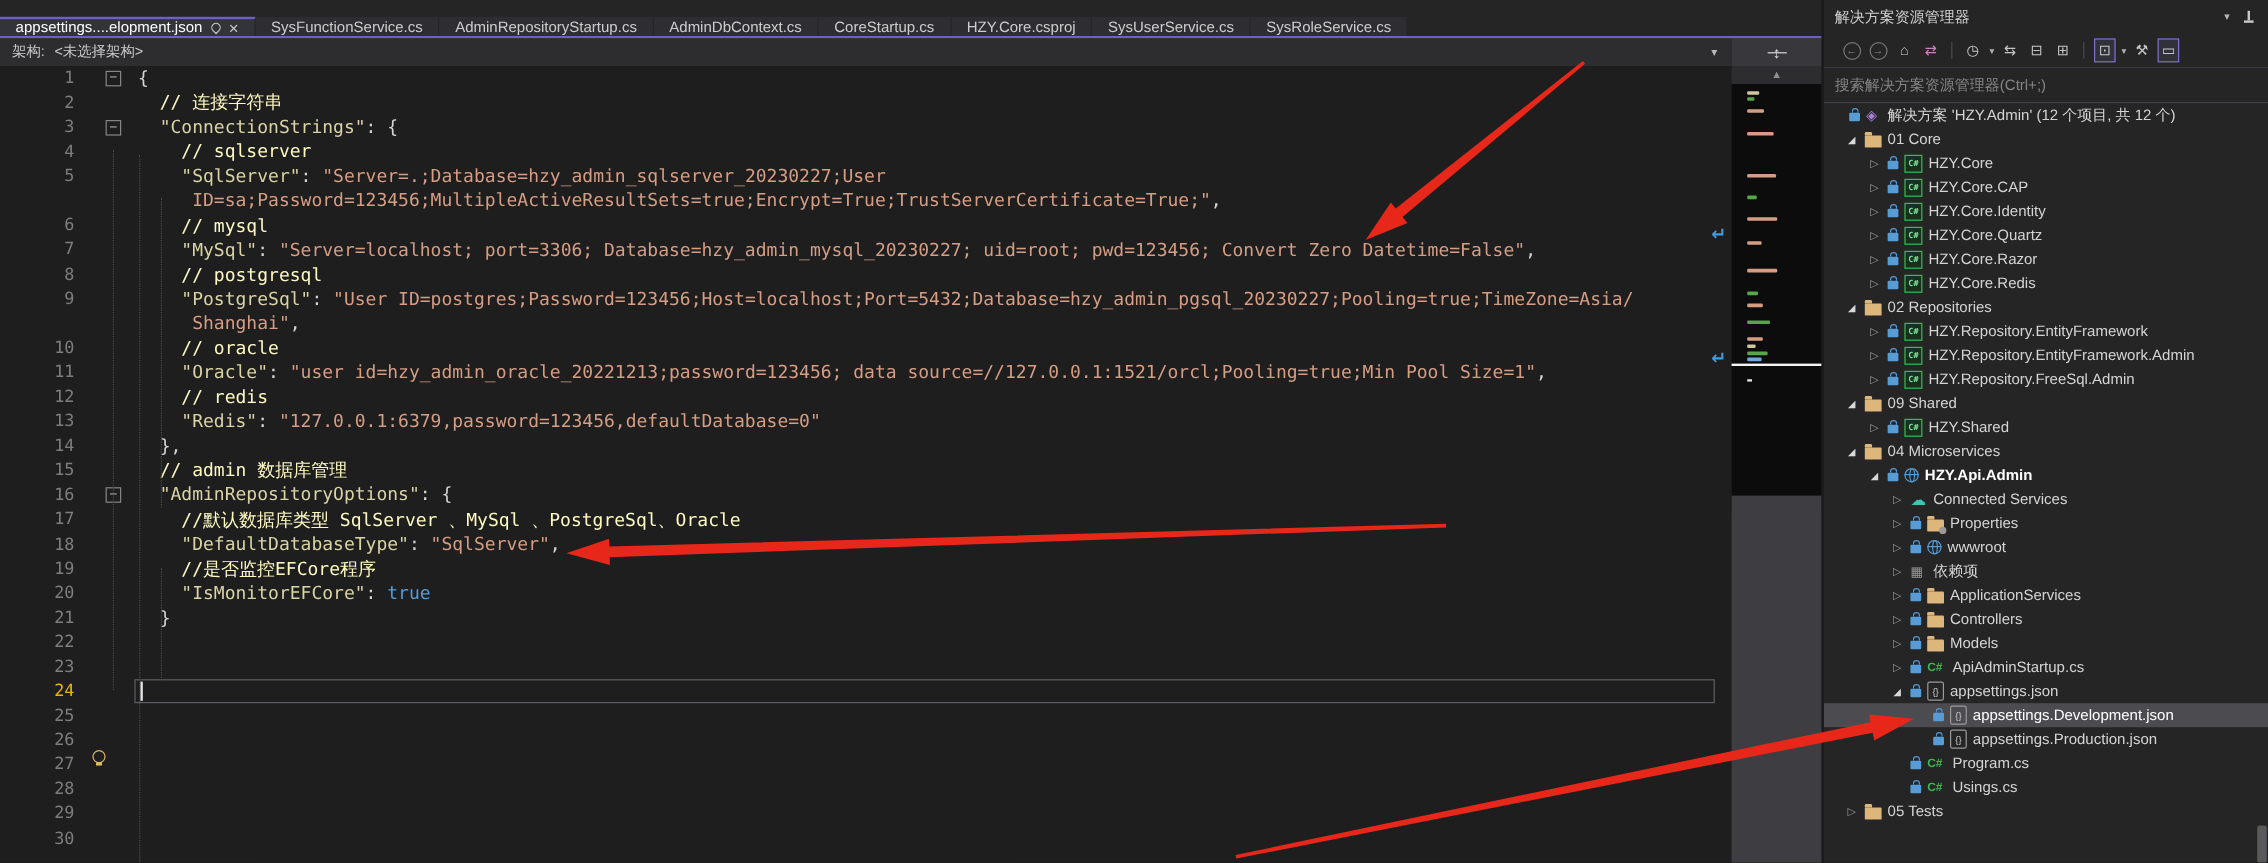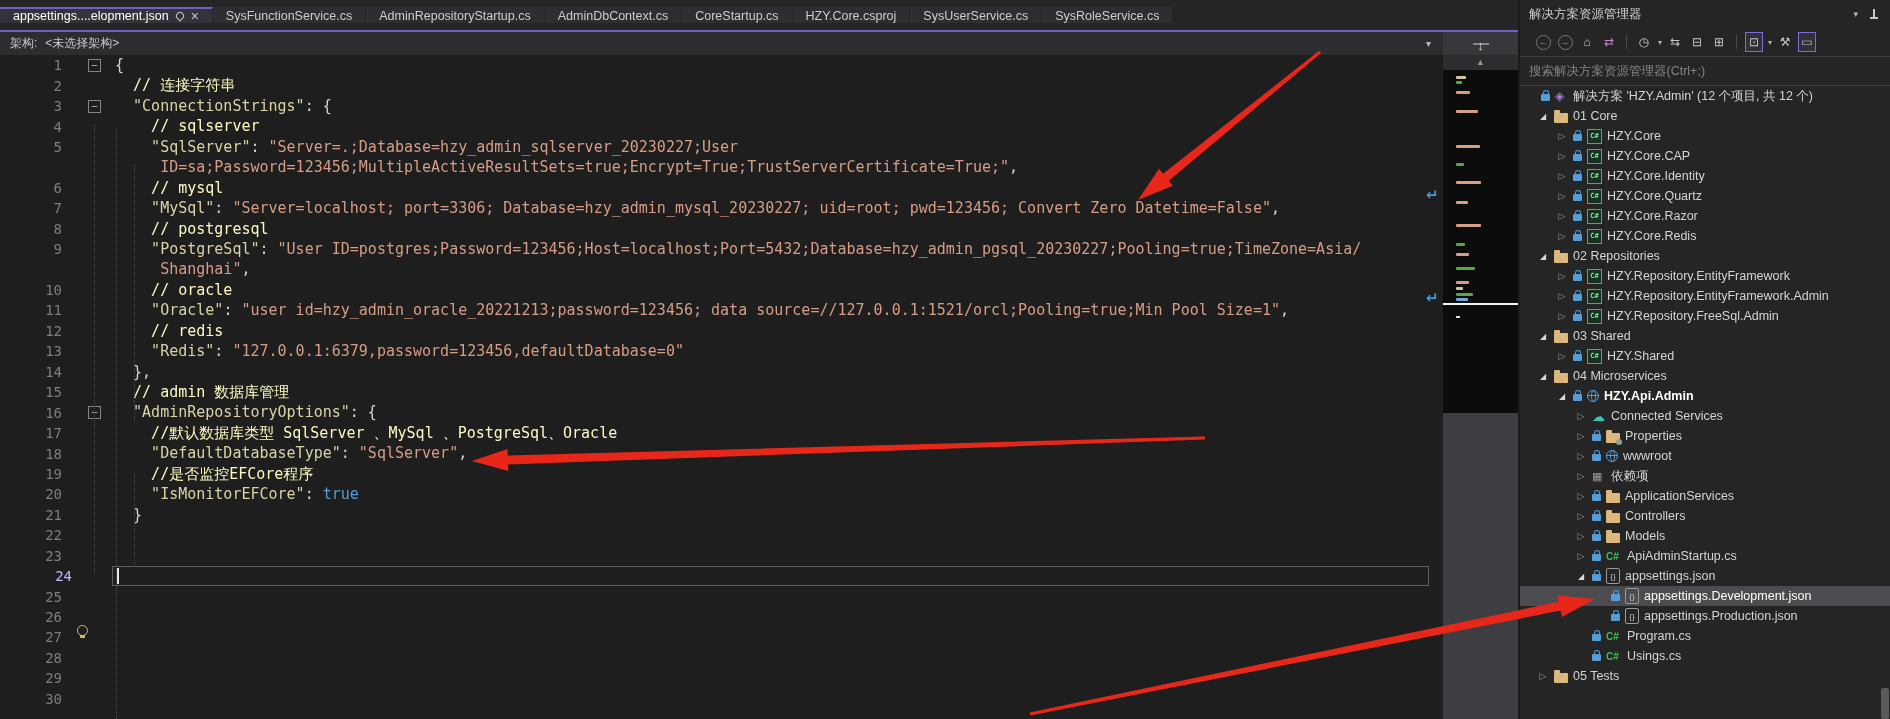--- a/index.html
+++ b/index.html
@@ -1,19 +1,19 @@
 <!DOCTYPE html>
 <html><head>
 <meta charset="utf-8">
 <style>
   html,body{margin:0;padding:0;background:#1e1e1e;}
   .screen{position:relative;width:1890px;height:719px;overflow:hidden;background:#1e1e1e;
           font-family:"Liberation Sans", sans-serif;color:#d4d4d4;}
   
-  .tabbar{position:absolute;left:0;top:0;width:1518px;height:30px;background:#252526;display:flex;align-items:center;}
+  .tabbar{position:absolute;left:0;top:0;width:1518px;height:30px;background:#252526;display:flex;align-items:flex-end;}
   .tab{display:flex;align-items:center;gap:7px;padding:0 13px;background:#2e2e32;border-right:1px solid #252526;
        font-size:12.5px;color:#cdcdcd;border-top:2px solid transparent;cursor:default;}
   .tab.active{background:#33333a;color:#fff;border-top:2px solid #6c60c8;}
   .tab-close{font-size:14px;line-height:12px;color:#c8c8c8;}
   .pin{width:6px;height:6px;border:1.5px solid #c8c8c8;border-radius:50% 50% 50% 0;transform:rotate(-45deg);}
   .tabwell-icons{position:absolute;top:0;height:30px;right:14px;display:flex;align-items:center;gap:12px;color:#c5c5c5;font-size:11px;}
   .tab-underline{position:absolute;left:0;top:30px;width:1518px;height:2px;background:#6c60c8;}
   
   .navbar{position:absolute;left:0;top:32px;width:1443px;height:23px;background:#2d2d30;display:flex;align-items:center;
           font-size:12px;color:#c8c8c8;padding-left:10px;box-sizing:border-box;}
@@ -21,21 +21,21 @@
   .nav-caret{position:absolute;right:12px;color:#b8b8b8;font-size:10px;}
   .splitterbox{position:absolute;left:1443px;top:32px;width:75px;height:23px;background:#38383c;}
   .split-icon{position:absolute;left:50%;top:50%;transform:translate(-50%,-50%);width:16px;height:17px;text-align:center;}
   .split-icon span{font-size:13px;color:#d8d8d8;line-height:17px;}
   .split-icon::after{content:"";position:absolute;left:0;right:0;top:50%;border-top:1px solid #d8d8d8;}
   
   .editor{position:absolute;left:0;top:55px;width:1443px;height:664px;background:#1e1e1e;overflow:hidden;}
   .erow{position:relative;display:flex;height:20.45px;align-items:center;}
   .lnum{flex:0 0 75px;box-sizing:border-box;text-align:right;padding-right:13px;
         font-family:"DejaVu Sans Mono", monospace;font-size:14px;color:#7e7e7e;}
-  .erow.cur .lnum{color:#c4b5fd;margin-left:10px;}
+  .erow.cur .lnum{color:#eab308;}
   .foldcol{flex:0 0 40px;box-sizing:border-box;display:flex;align-items:center;}
   .foldbox{margin-left:13px;width:11px;height:11px;border:1px solid #858585;color:#cccccc;font-size:10px;line-height:9px;
            text-align:center;background:#1e1e1e;}
   .ecode{font-family:"DejaVu Sans Mono", monospace;font-size:15px;white-space:pre;line-height:20.45px;}
   .tk-p{color:#d4d4d4}.tk-c{color:#fef9c3}.tk-k{color:#d9d3a5}.tk-s{color:#d69d85}.tk-b{color:#569cd6}
   .erow.cur::before{content:"";position:absolute;left:112px;width:1315px;top:0;bottom:0;border:1px solid #5e5e64;}
   .caret{position:absolute;left:117px;top:2px;width:1.5px;height:16px;background:#e8e8e8;}
   .guide{position:absolute;width:0;border-left:1px dotted #4a4a4a;}
   .bulb{position:absolute;left:77px;top:570px;width:9px;height:9px;border:1.5px solid #d6b95c;border-radius:50%;}
   .bulb::after{content:"";position:absolute;left:2px;top:9px;width:5px;height:3px;background:#d6b95c;}
@@ -466,21 +466,21 @@
         </div>
         <div class="trow" style="padding-left: 36px;">
           <span class="tarrow c">▷</span>
           <span class="lock"></span>
           <span class="i-proj">C#</span>
           <span class="tlabel">HZY.Repository.FreeSql.Admin</span>
         </div>
         <div class="trow" style="padding-left: 17px;">
           <span class="tarrow e">◢</span>
           <span class="i-folder"></span>
-          <span class="tlabel">03 Shared</span>
+          <span class="tlabel">09 Shared</span>
         </div>
         <div class="trow" style="padding-left: 36px;">
           <span class="tarrow c">▷</span>
           <span class="lock"></span>
           <span class="i-proj">C#</span>
           <span class="tlabel">HZY.Shared</span>
         </div>
         <div class="trow" style="padding-left: 17px;">
           <span class="tarrow e">◢</span>
           <span class="i-folder"></span>

